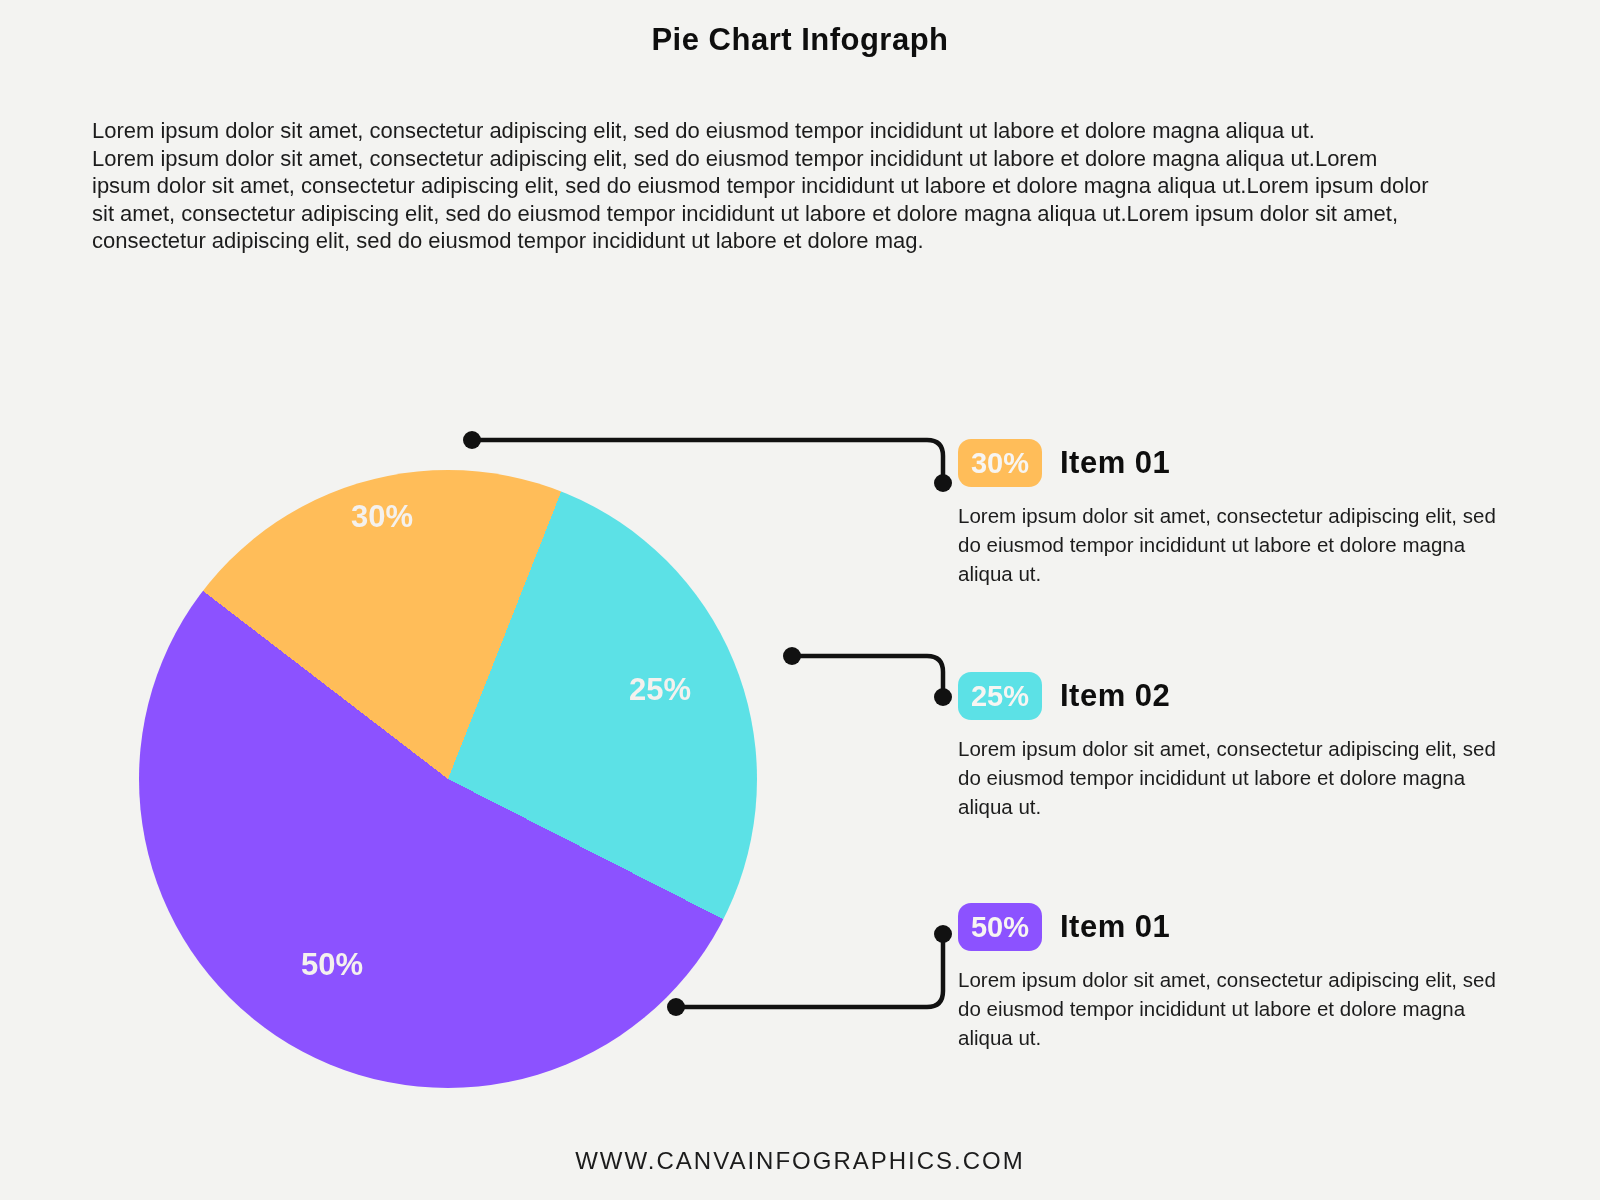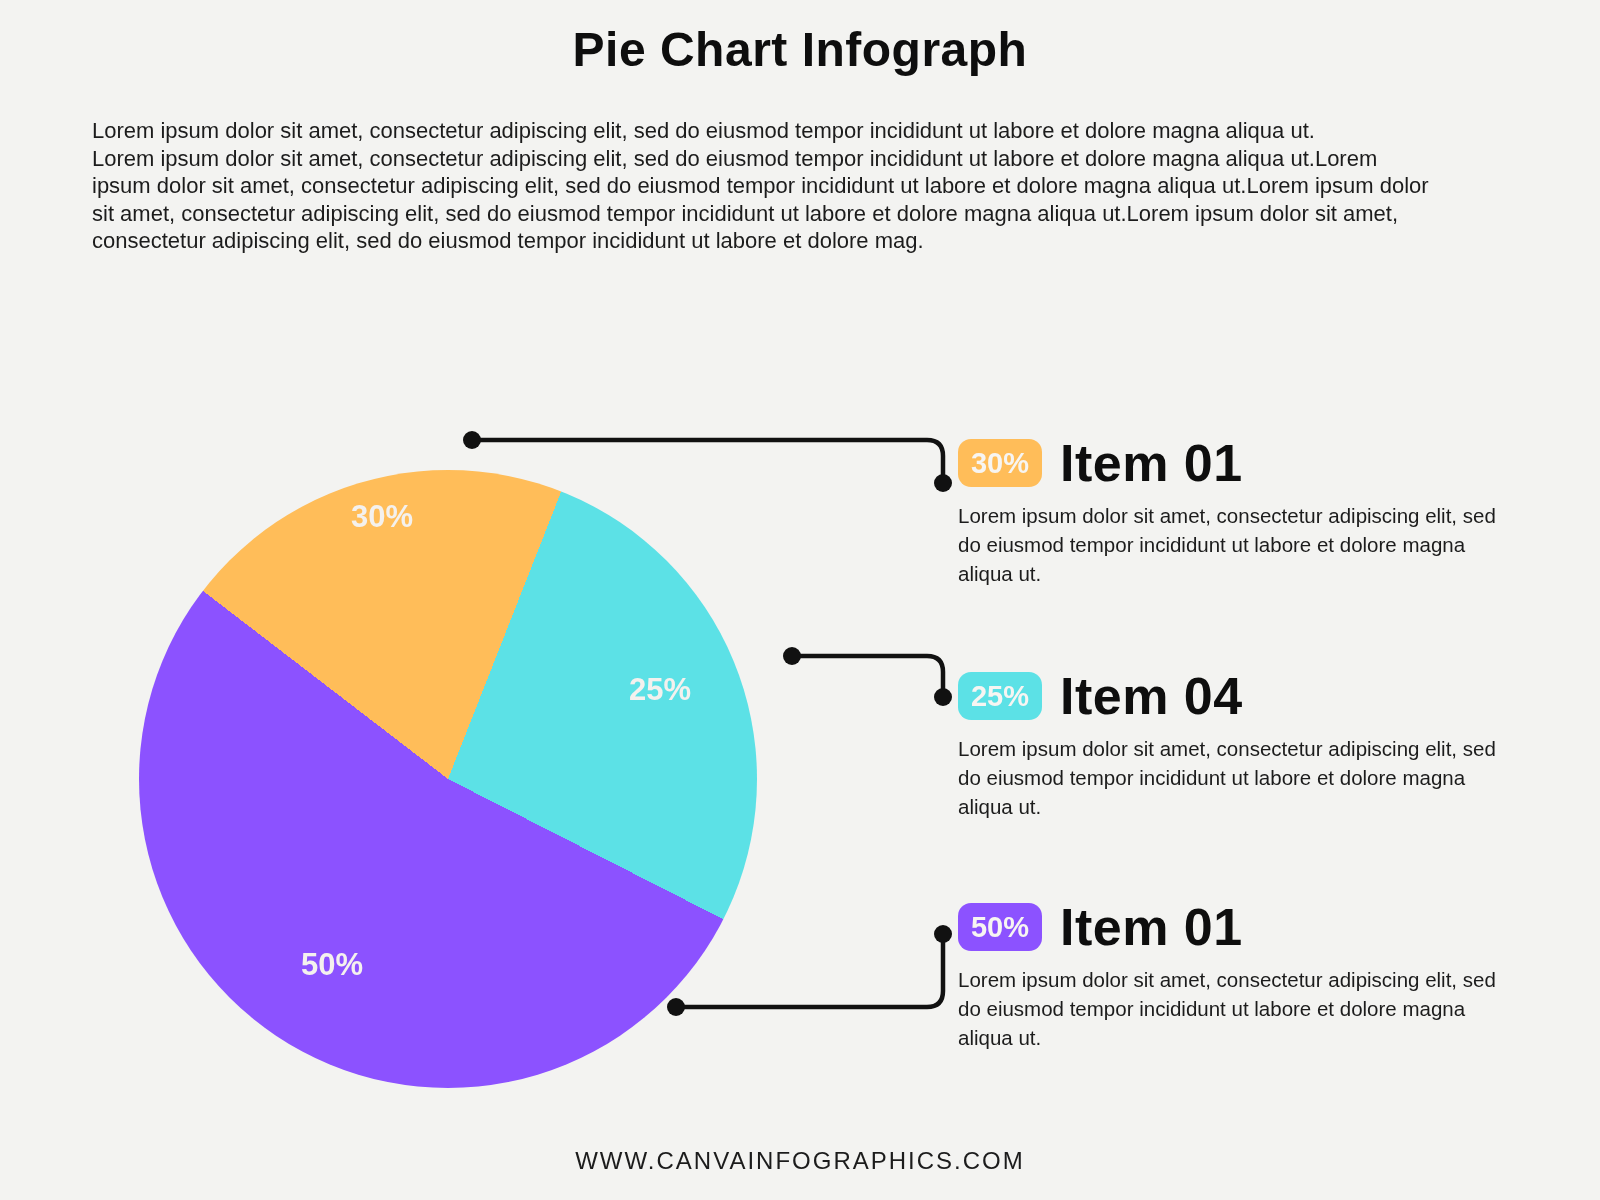--- a/index.html
+++ b/index.html
@@ -8,21 +8,21 @@
     width:1600px;height:1200px;
     background:#F3F3F1;
     font-family:"Liberation Sans", sans-serif;
     color:#141414;
     overflow:hidden;
   }
   
   .page-title{
     position:absolute;left:0;top:22px;width:1600px;
     margin:0;text-align:center;
-    font-size:48px;font-weight:800;letter-spacing:.5px;color:#0e0e0e;
+    font-size:31px;font-weight:800;letter-spacing:.5px;color:#0e0e0e;
   }
   
   .intro{
     position:absolute;left:92px;top:117px;width:1345px;
     font-size:22px;line-height:27.6px;color:#1c1c1c;
   }
   .intro p{margin:0;}
   
   .pie{
     position:absolute;left:139px;top:470px;width:618px;height:618px;
@@ -54,21 +54,21 @@
     min-width:84px;height:48px;border-radius:13px;
     display:flex;align-items:center;justify-content:center;
     font-size:29px;font-weight:700;color:#F7F5F2;
     box-sizing:border-box;padding:0 10px;
   }
   .badge-1{background:#FFBD59;}
   .badge-2{background:#5CE1E6;}
   .badge-3{background:#8C52FF;}
   .item-title{
     margin:0 4px 0 18px;
-    font-size:52px;font-weight:800;color:#0e0e0e;letter-spacing:.5px;
+    font-size:31px;font-weight:800;color:#0e0e0e;letter-spacing:.5px;
     line-height:48px;white-space:nowrap;
   }
   .item-desc{
     margin:14px 0 0 0;width:565px;
     font-size:20.5px;line-height:29px;color:#1c1c1c;
   }
   
   .footer{
     position:absolute;left:0;top:1147px;width:1600px;
     text-align:center;
@@ -115,21 +115,21 @@
     <div class="item-head">
       <span class="badge badge-1">30%</span>
       <h2 class="item-title">Item 01</h2>
     </div>
     <p class="item-desc">Lorem ipsum dolor sit amet, consectetur adipiscing elit, sed do eiusmod tempor incididunt ut labore et dolore magna aliqua ut.</p>
   </div>
 
   <div class="item item-2">
     <div class="item-head">
       <span class="badge badge-2">25%</span>
-      <h2 class="item-title">Item 04</h2>
+      <h2 class="item-title">Item 02</h2>
     </div>
     <p class="item-desc">Lorem ipsum dolor sit amet, consectetur adipiscing elit, sed do eiusmod tempor incididunt ut labore et dolore magna aliqua ut.</p>
   </div>
 
   <div class="item item-3">
     <div class="item-head">
       <span class="badge badge-3">50%</span>
       <h2 class="item-title">Item 01</h2>
     </div>
     <p class="item-desc">Lorem ipsum dolor sit amet, consectetur adipiscing elit, sed do eiusmod tempor incididunt ut labore et dolore magna aliqua ut.</p>

